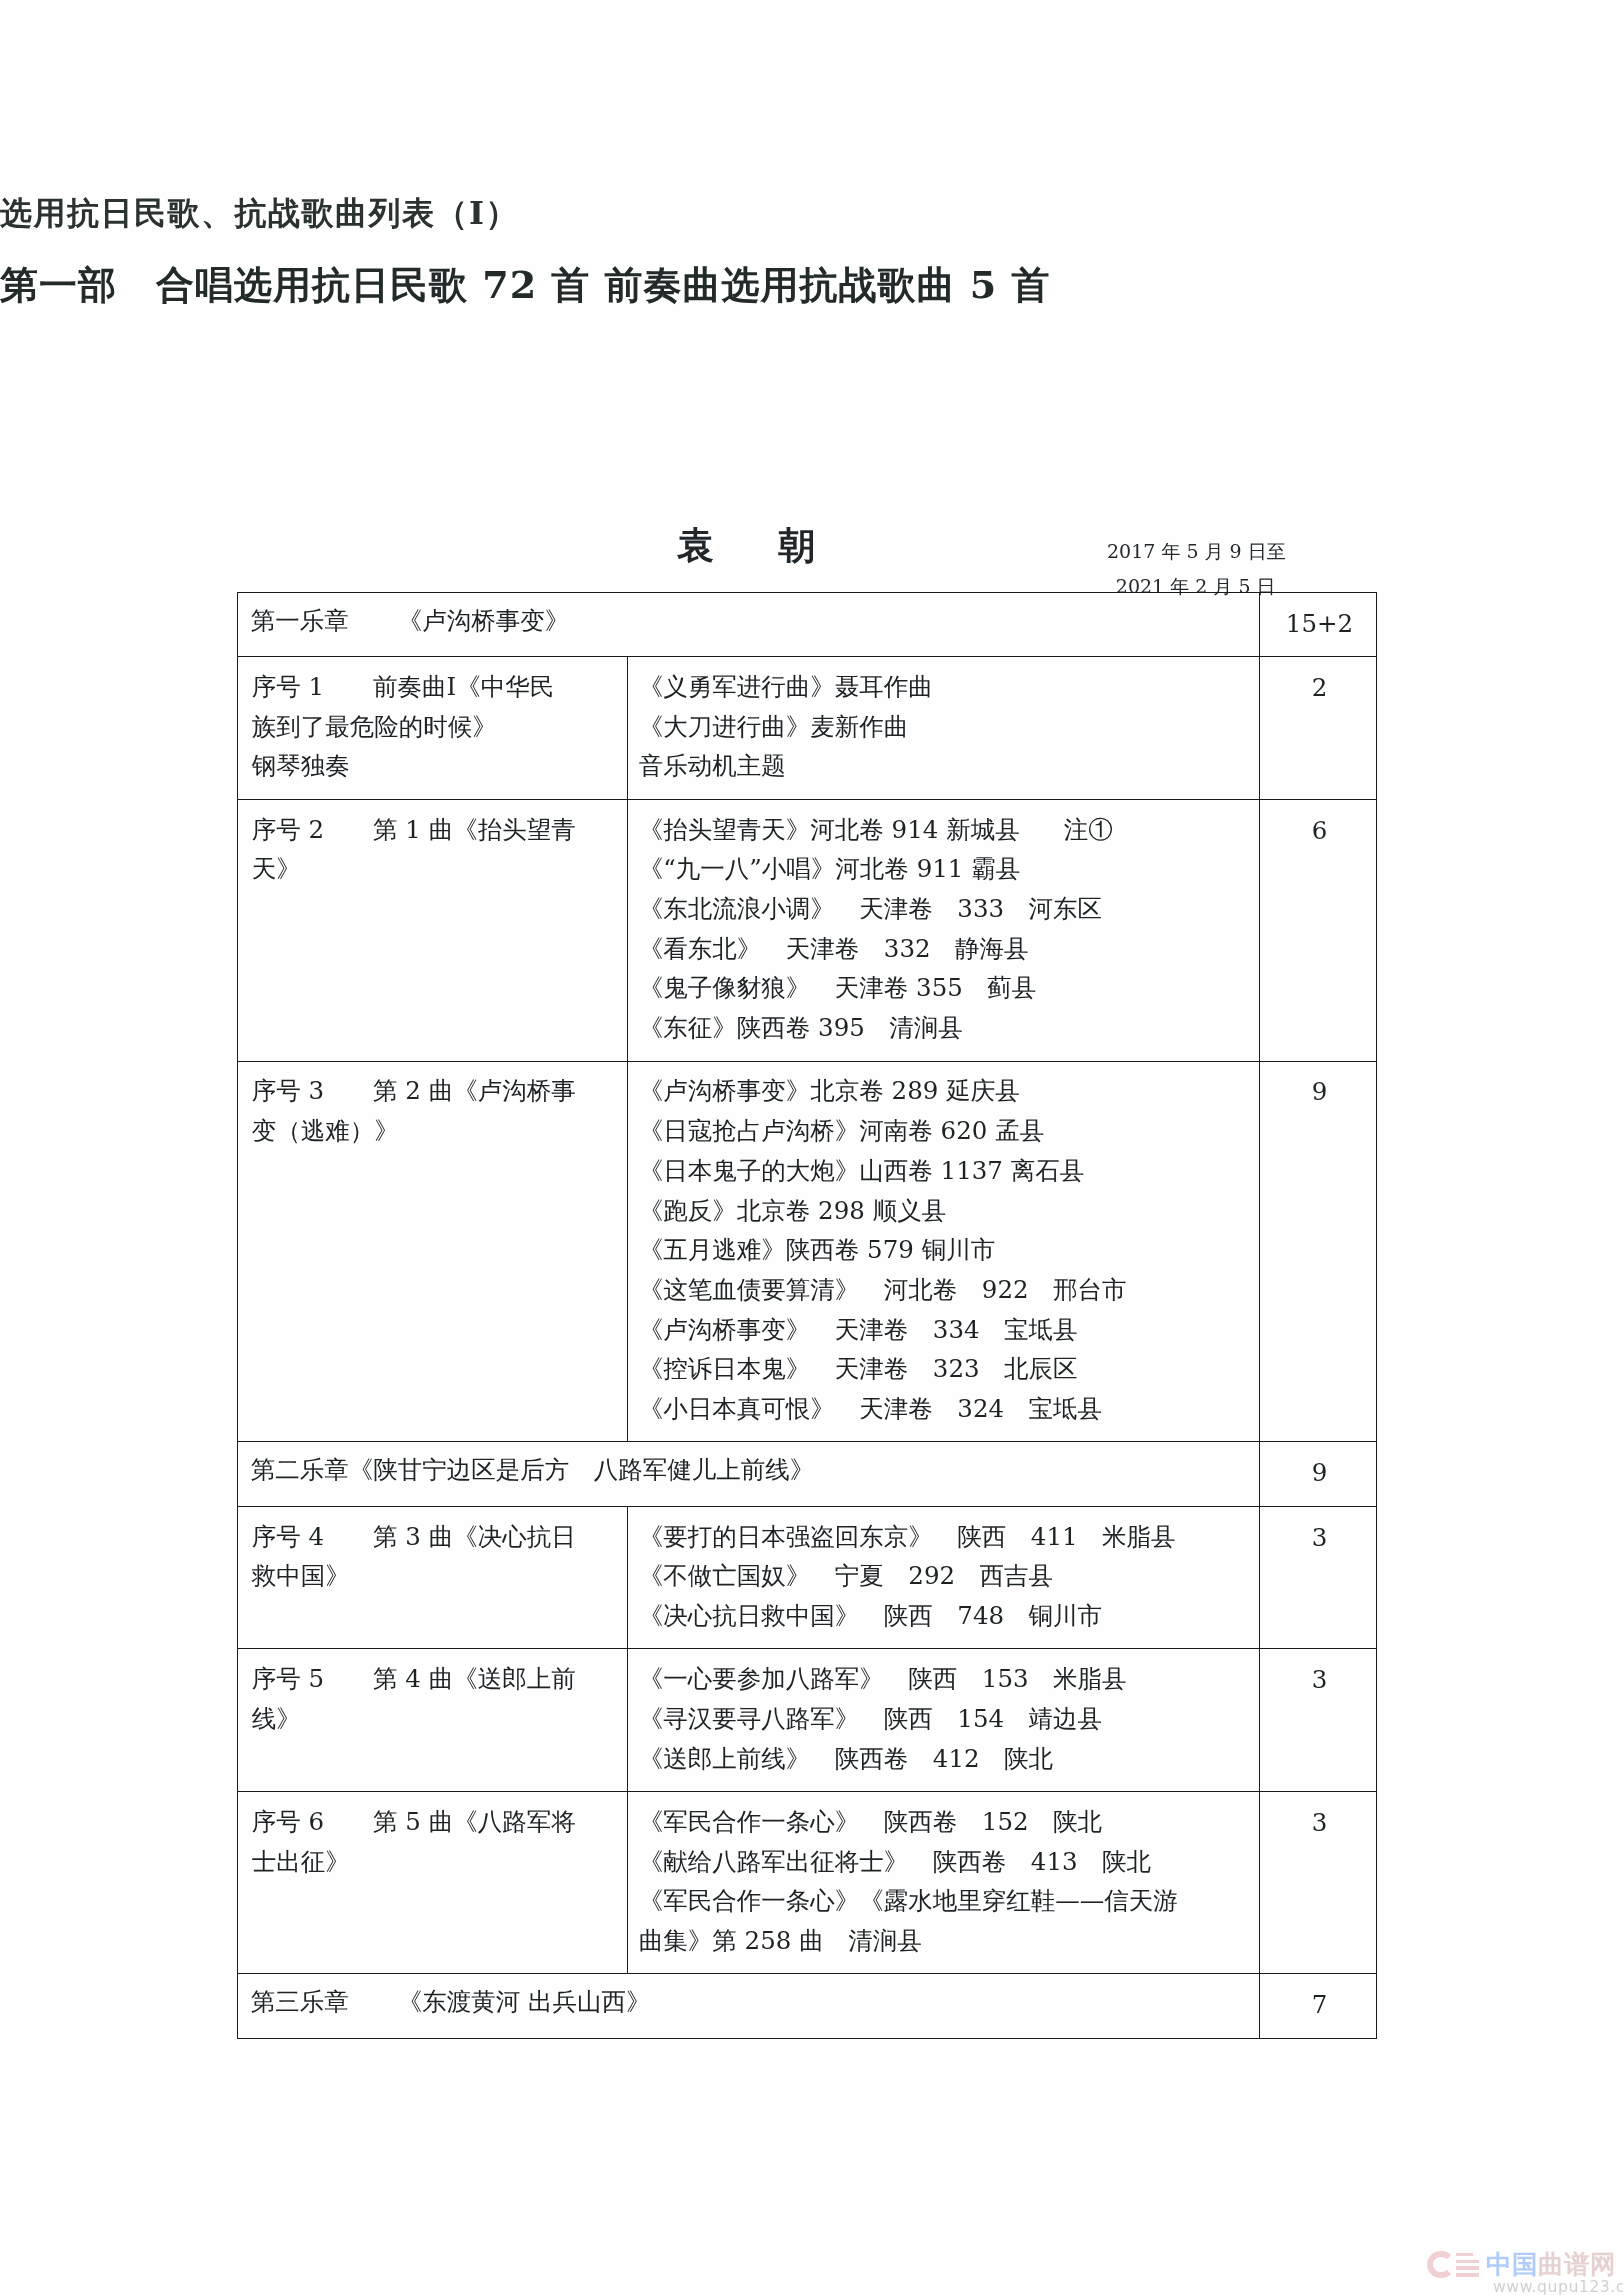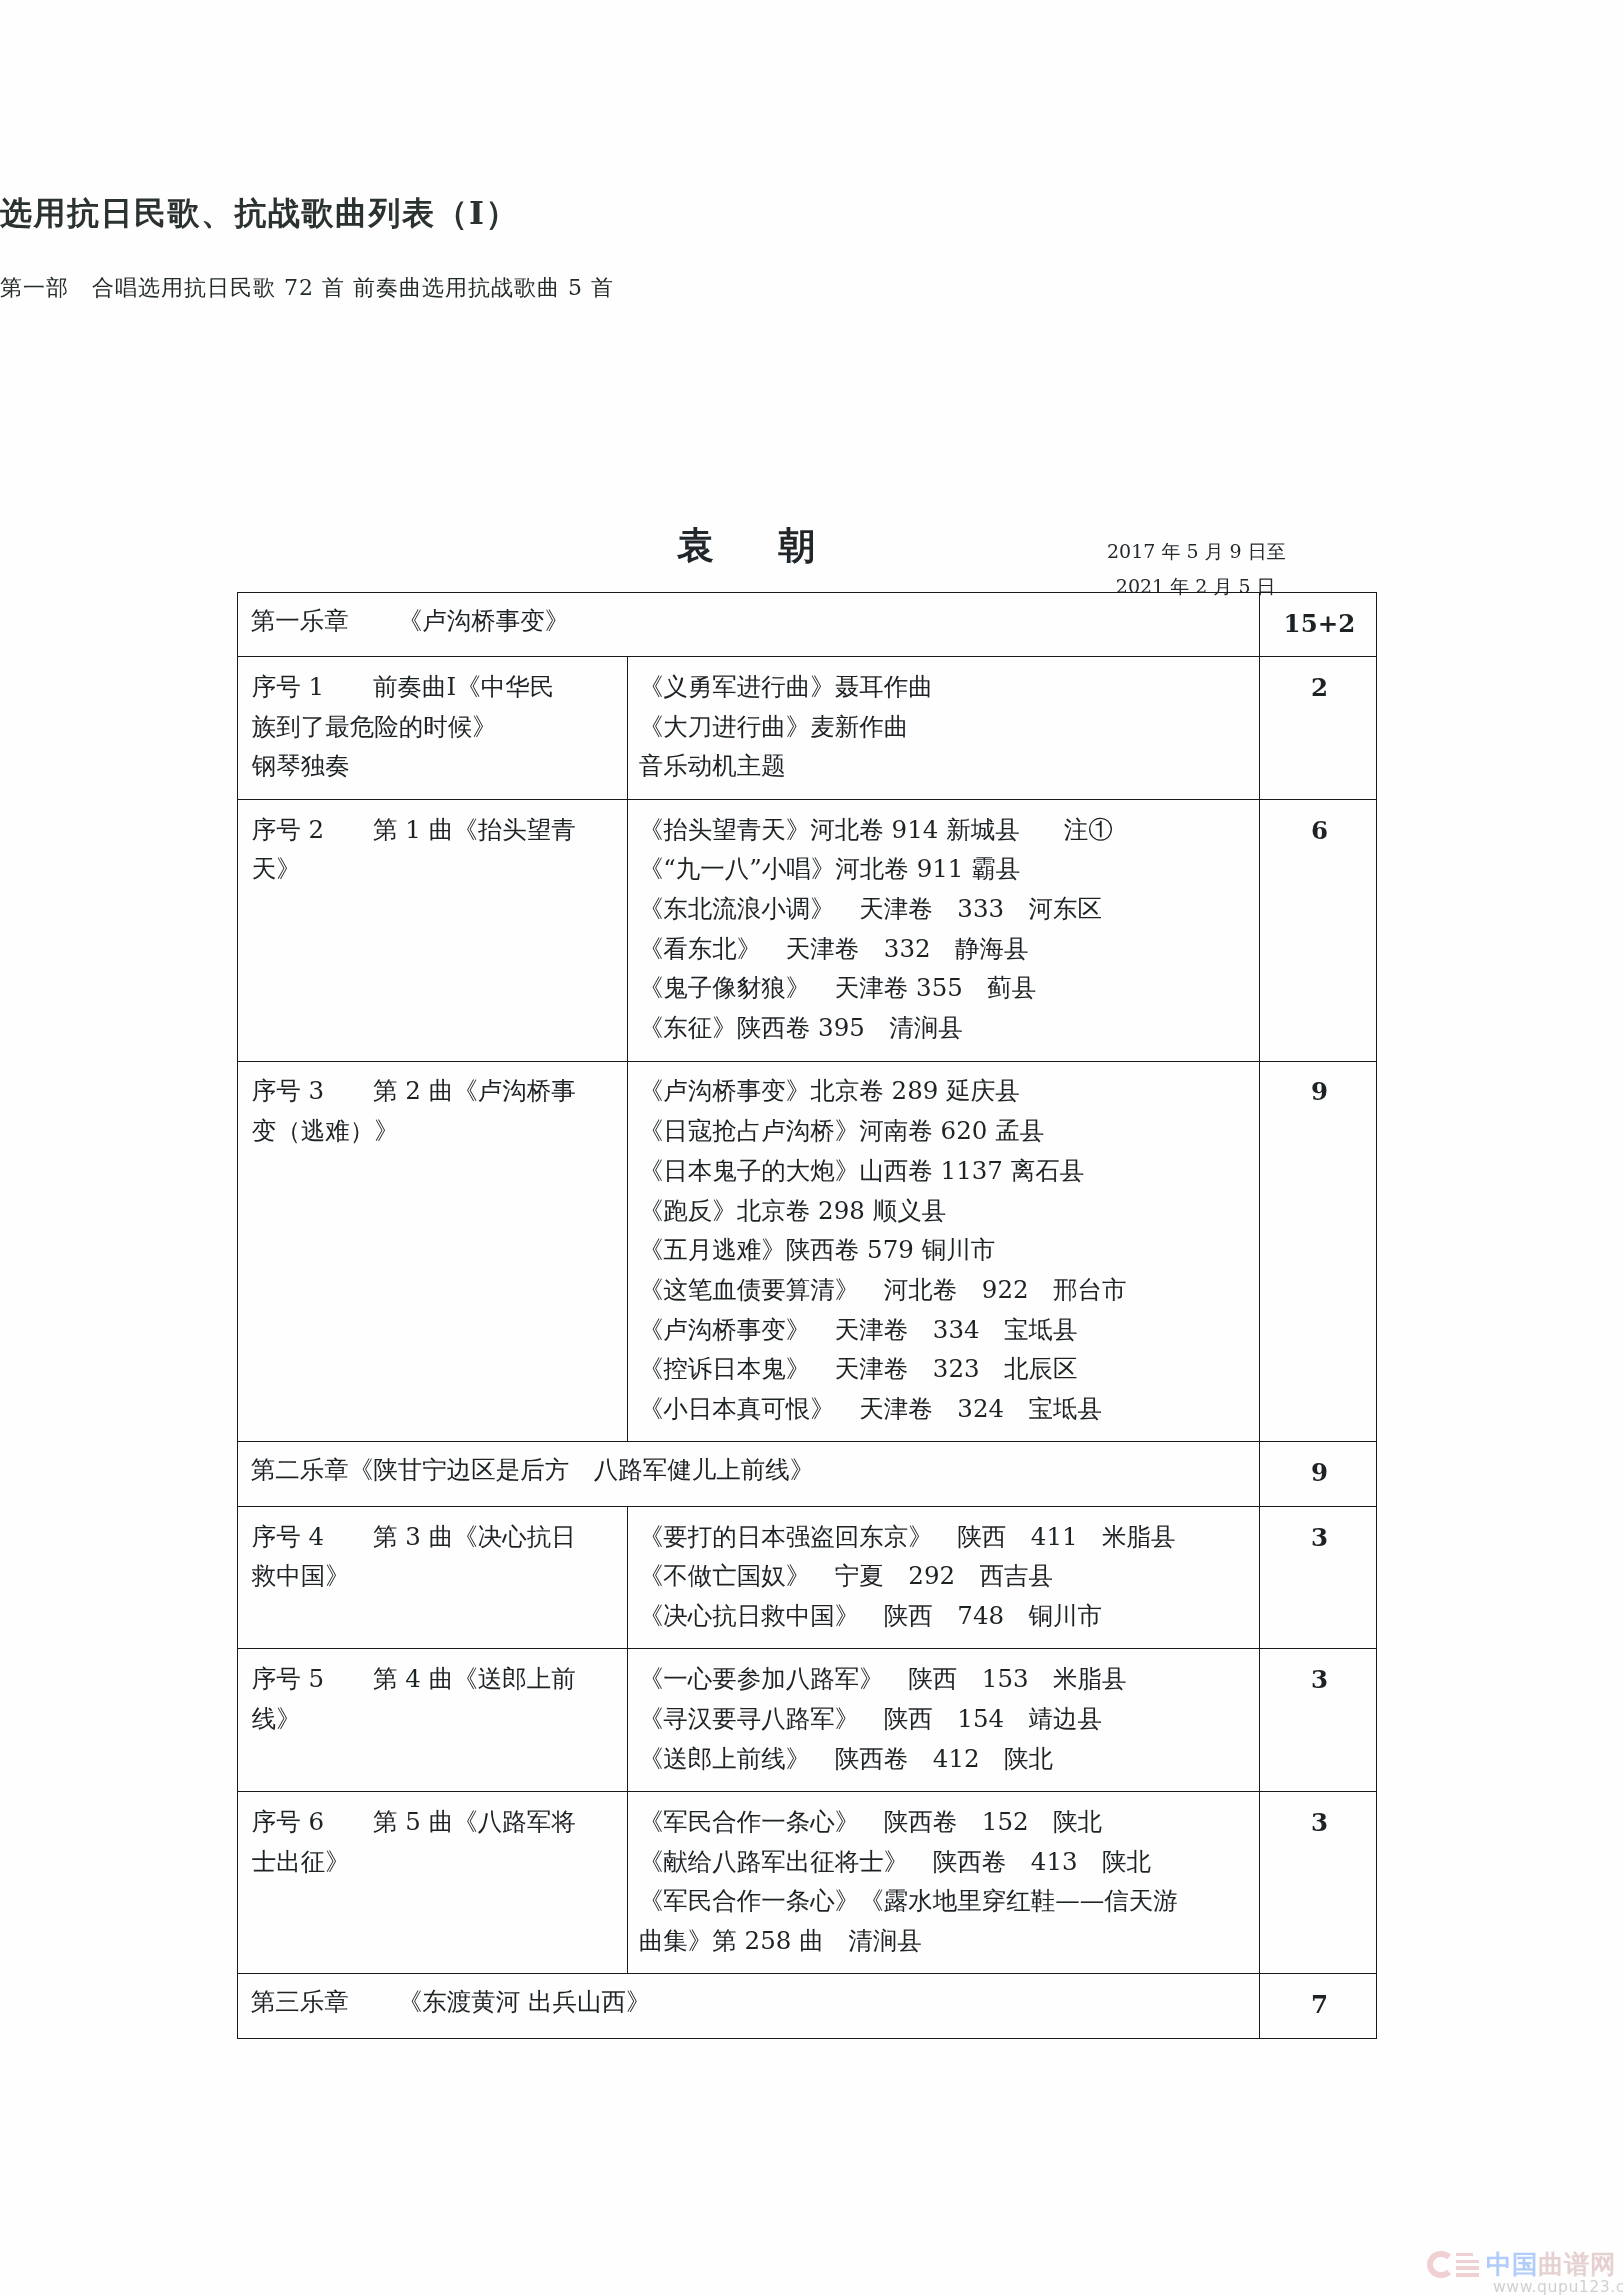--- a/index.html
+++ b/index.html
@@ -41,25 +41,25 @@
   }
   .line-maintitle {
     font-size: 58px;
     font-weight: 700;
     letter-spacing: 2.9px;
     color: #20282a;
     margin-top: 29.4px;
     line-height: 1.1;
   }
   .line-subtitle {
-    font-size: 22px;
-    font-weight: 400;
+    font-size: 38px;
+    font-weight: 700;
     letter-spacing: 1px;
     color: #222a2a;
-    margin-top: 44px;
+    margin-top: 32px;
     line-height: 1.15;
   }
 
   
   .author-row {
     position: absolute;
     left: 0;
     right: 0;
     top: 481px;
     height: 113px;
@@ -140,21 +140,21 @@
   }
   .hdr-right .r2 { margin-top: 47px; }
 
   .movement-cell {
     padding: 9.8px 7.9px 10.8px 12.8px;
     line-height: 1.5;
     white-space: nowrap;
   }
   .count-cell {
     text-align: center;
-    font-weight: 700;
+    font-weight: 400;
     padding-top: 10.8px;
     font-size: 24.5px;
   }
   .entry-line {
     white-space: nowrap;
   }
   .note-mark { display: inline-block; padding-left: 44px; }
 
   
   .watermark {

